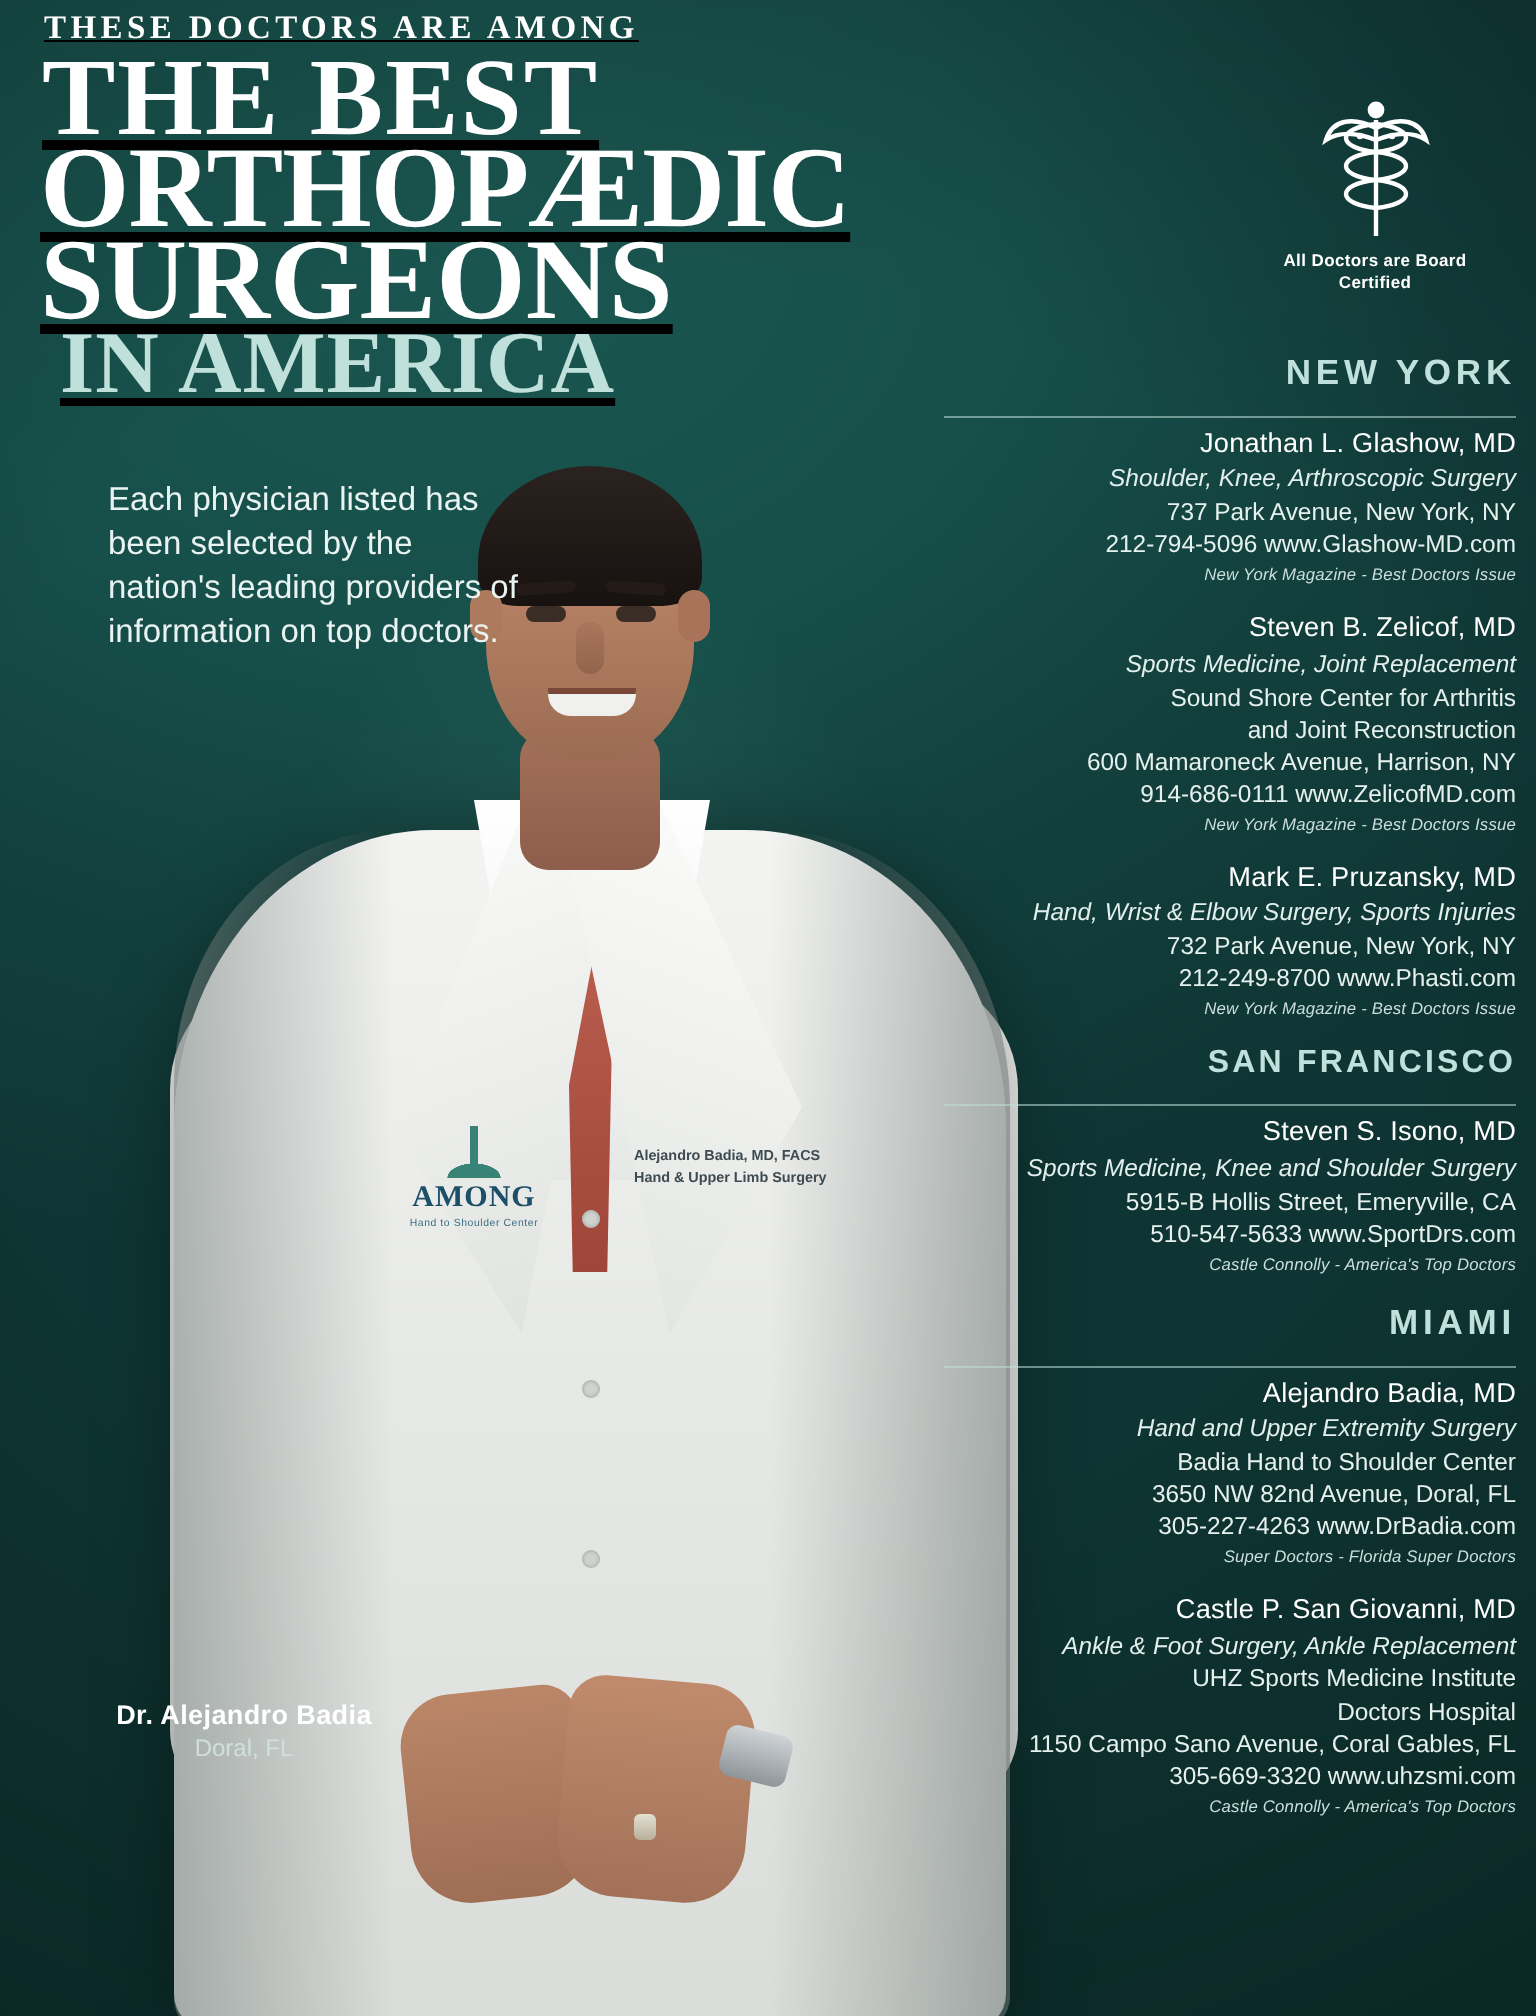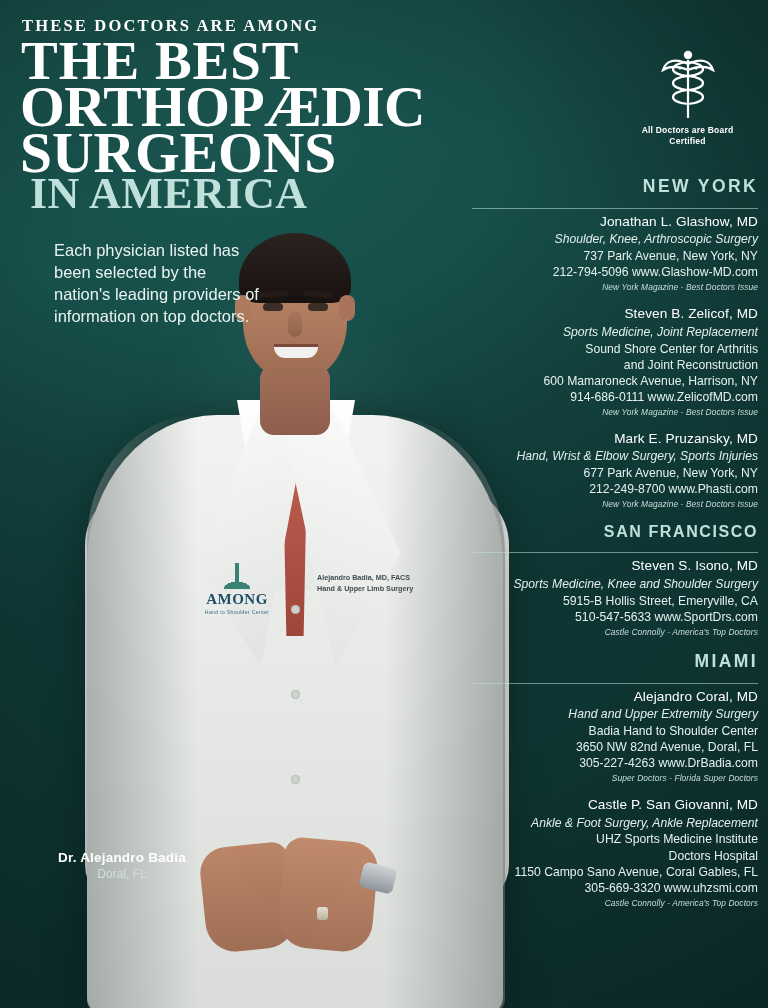--- a/index.html
+++ b/index.html
@@ -20,21 +20,21 @@
   
   .poster:after{
     content:"";
     position:absolute;inset:0;
     background:radial-gradient(ellipse 820px 700px at 45% 45%, rgba(0,0,0,0) 45%, rgba(0,0,0,0.30) 100%);
     pointer-events:none;
   }
 
   
   .headline{
-    position:absolute;left:20px;top:16px;width:520px;z-index:5;
+    position:absolute;left:20px;top:4px;width:520px;z-index:5;text-decoration:underline;
   }
   .kicker{
     font-family:"Liberation Serif", serif;
     font-weight:bold;
     color:#ffffff;
     font-size:16.5px;
     letter-spacing:2.2px;
     margin:0 0 1px 2px;
   }
   .big{
@@ -335,21 +335,21 @@
         <div class="addr">Sound Shore Center for Arthritis</div>
         <div class="addr">and Joint Reconstruction</div>
         <div class="addr">600 Mamaroneck Avenue, Harrison, NY</div>
         <div class="addr">914-686-0111   www.ZelicofMD.com</div>
         <div class="src">New York Magazine - Best Doctors Issue</div>
       </div>
 
       <div class="doc">
         <div class="name">Mark E. Pruzansky, MD</div>
         <div class="spec">Hand, Wrist &amp; Elbow Surgery, Sports Injuries</div>
-        <div class="addr">677 Park Avenue, New York, NY</div>
+        <div class="addr">732 Park Avenue, New York, NY</div>
         <div class="addr">212-249-8700   www.Phasti.com</div>
         <div class="src">New York Magazine - Best Doctors Issue</div>
       </div>
     </div>
 
     <div class="city-block">
       <div class="city sf">SAN FRANCISCO</div>
 
       <div class="doc">
         <div class="name">Steven S. Isono, MD</div>
@@ -357,21 +357,21 @@
         <div class="addr">5915-B Hollis Street, Emeryville, CA</div>
         <div class="addr">510-547-5633  www.SportDrs.com</div>
         <div class="src">Castle Connolly - America's Top Doctors</div>
       </div>
     </div>
 
     <div class="city-block">
       <div class="city">MIAMI</div>
 
       <div class="doc">
-        <div class="name">Alejandro Coral, MD</div>
+        <div class="name">Alejandro Badia, MD</div>
         <div class="spec">Hand and Upper Extremity Surgery</div>
         <div class="addr">Badia Hand to Shoulder Center</div>
         <div class="addr">3650 NW 82nd Avenue, Doral, FL</div>
         <div class="addr">305-227-4263  www.DrBadia.com</div>
         <div class="src">Super Doctors - Florida Super Doctors</div>
       </div>
 
       <div class="doc">
         <div class="name">Castle P. San Giovanni, MD</div>
         <div class="spec">Ankle &amp; Foot Surgery, Ankle Replacement</div>

